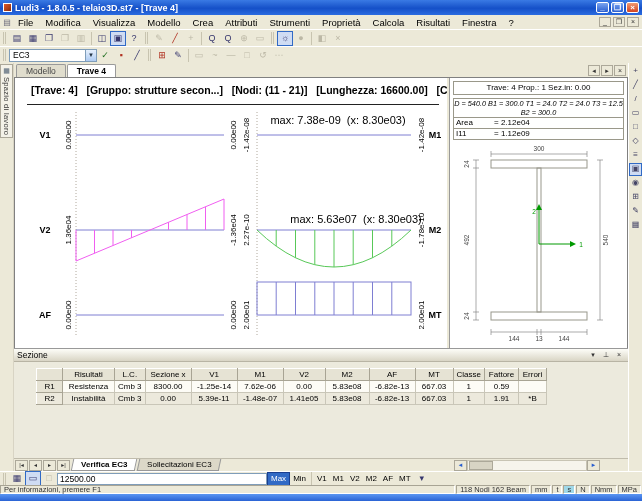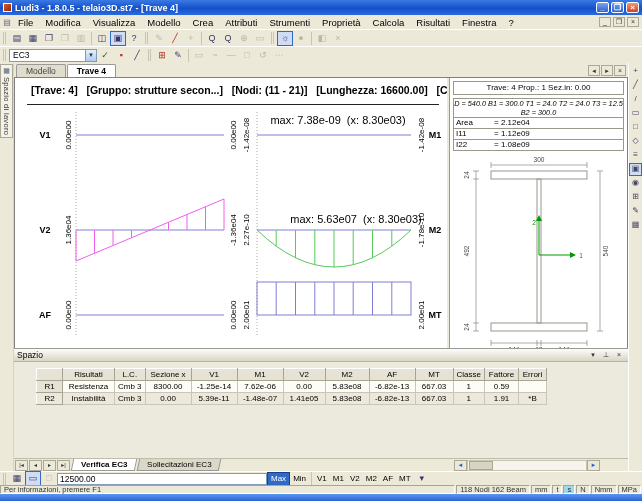--- a/index.html
+++ b/index.html
@@ -300,24 +300,20 @@
           <div class="pbox">
             <div class="dimsline">D = 540.0  B1 = 300.0  T1 = 24.0  T2 = 24.0  T3 = 12.5</div>
             <div class="dimsline">B2 = 300.0</div>
             <div class="prow">
               <span class="pname">Area</span>
               <span>= 2.12e04</span>
             </div>
             <div class="prow">
               <span class="pname">I11</span>
               <span>= 1.12e09</span>
-            </div>
-            <div class="prow">
-              <span class="pname">I22</span>
-              <span>= 1.08e09</span>
             </div>
           </div>
 
           <div class="beamwrap">
             <svg width="170" height="200" viewBox="0 0 170 200">
               <g stroke="#98978b" fill="none">
                 <rect x="37" y="16" width="96" height="8"></rect>
                 <rect x="37" y="168" width="96" height="8"></rect>
                 <rect x="83" y="24" width="4" height="144"></rect>
               </g>
@@ -359,21 +355,21 @@
                 <text x="127" y="103">1</text>
                 <text x="80" y="70">2</text>
               </g>
             </svg>
           </div>
         </div>
       </div>
 
       <div class="tabelle">
         <div class="paneltitle">
-          <span>Spazio</span>
+          <span>Sezione</span>
           <span class="panelbtns">
             <span class="panelbtn">▾</span>
             <span class="panelbtn">⊥</span>
             <span class="panelbtn">×</span>
           </span>
         </div>
         <table class="vtable">
           <tbody>
               <tr>
             <th class="hd" style="width:26px"></th>

